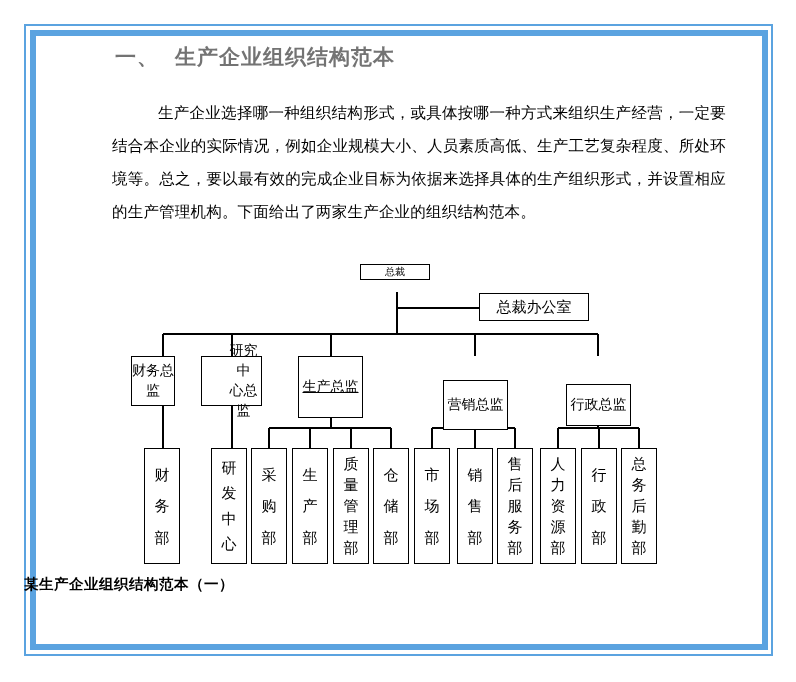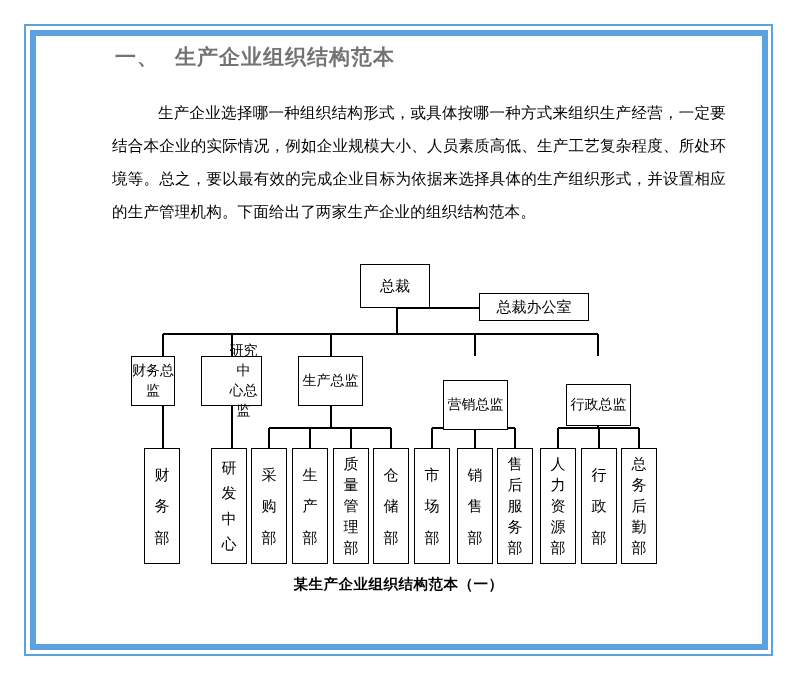--- a/index.html
+++ b/index.html
@@ -30,21 +30,21 @@
   .node{
     position:absolute;box-sizing:border-box;border:1.4px solid #000;background:#fff;
     display:flex;align-items:center;justify-content:center;
     font-size:14px;text-align:center;line-height:20px;white-space:pre-line;
   }
   .node.vert{
     flex-direction:column;justify-content:space-evenly;
     font-size:15px;line-height:16px;padding:2px 0;white-space:normal;
   }
   .caption{
-    position:absolute;left:24px;top:575px;width:749px;text-align:center;
+    position:absolute;left:24px;top:575px;width:749px;text-align:left;
     font-size:14.5px;font-weight:bold;letter-spacing:0.5px;
   }
 </style>
 </head>
 <body>
 
 <div class="border-outer"></div>
 <div class="border-inner"></div>
 
 <div class="doc-title">
@@ -84,27 +84,27 @@
       <line x1="515" y1="428" x2="515" y2="448"></line>
 
       <line x1="598" y1="406" x2="598" y2="428"></line>
       <line x1="558" y1="428" x2="639" y2="428"></line>
       <line x1="558" y1="428" x2="558" y2="448"></line>
       <line x1="599" y1="428" x2="599" y2="448"></line>
       <line x1="639" y1="428" x2="639" y2="448"></line>
     </g>
   </svg>
 
-  <div class="node" style="left:360px;top:264px;width:70px;height:44px;font-size:15px;">总裁</div>
+  <div class="node" style="left:360px;top:264px;width:70px;height:16px;font-size:10px;">总裁</div>
   <div class="node" style="left:479px;top:293px;width:110px;height:28px;font-size:15px;">总裁办公室</div>
 
   <div class="node" style="left:131px;top:356px;width:44px;height:50px;">财务总监</div>
   <div class="node" style="left:201px;top:356px;width:61px;height:50px;padding-left:24px;">研究中
 心总监</div>
-  <div class="node" style="left:298px;top:356px;width:65px;height:50px;">生产总监</div>
+  <div class="node" style="left:298px;top:356px;width:65px;height:62px;text-decoration:underline;">生产总监</div>
   <div class="node" style="left:443px;top:356px;width:65px;height:50px;margin-top:24px;">营销总监</div>
   <div class="node" style="left:566px;top:356px;width:65px;height:42px;margin-top:28px;">行政总监</div>
 
   <div class="node vert" style="left:144px;top:448px;width:36px;height:116px;">
       <span>财</span>
       <span>务</span>
       <span>部</span>
     </div>
   <div class="node vert" style="left:211px;top:448px;width:36px;height:116px;">
       <span>研</span>

